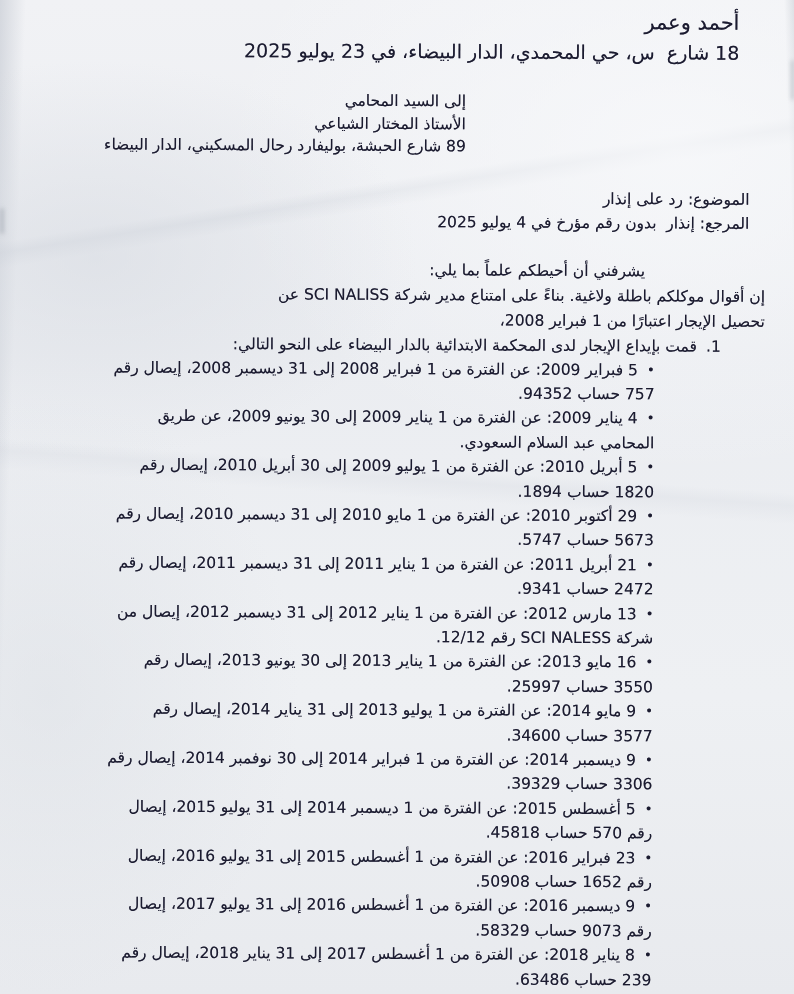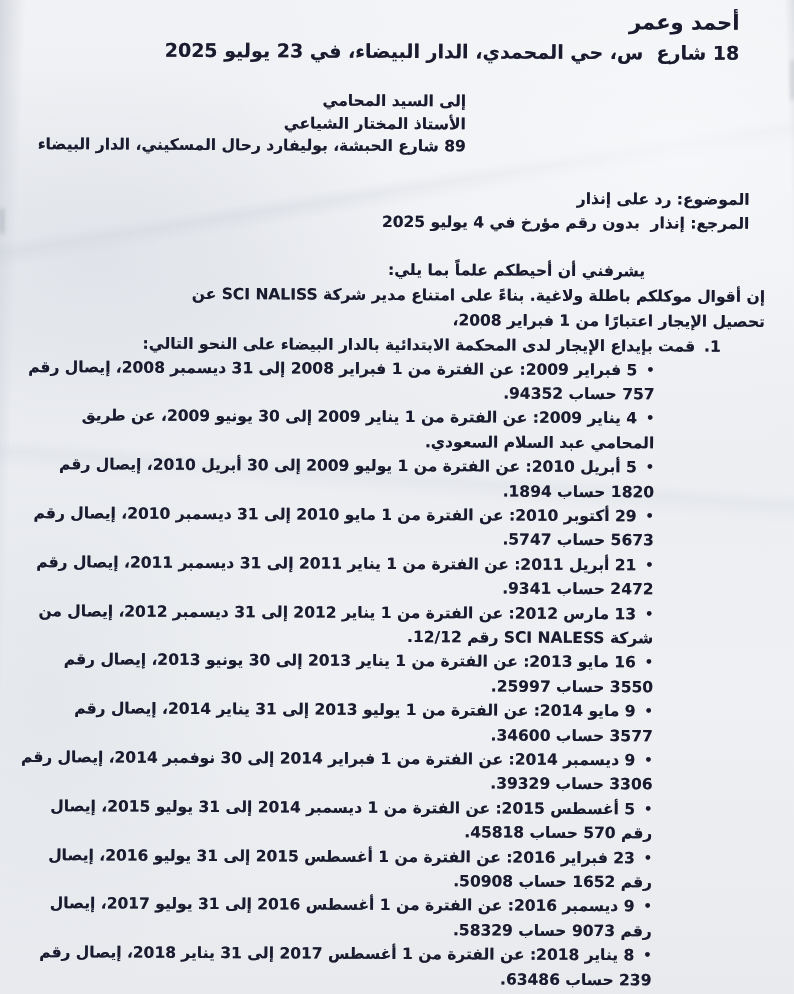--- a/index.html
+++ b/index.html
@@ -3,21 +3,21 @@
 <meta charset="utf-8">
 <style>
   html,body{margin:0;padding:0;background:#dfe2e6;}
   .page{
     position:relative;
     width:794px;height:994px;
     margin:0 auto;
     overflow:hidden;
     direction:rtl;
     font-family:"DejaVu Sans",sans-serif;
-    font-weight:700;
+    font-weight:400;
     color:#1b1b30;
     background-color:#edeff3;
     background-image:
       radial-gradient(ellipse 520px 320px at 12% 26%, rgba(213,217,224,.55), transparent 62%),
       radial-gradient(ellipse 420px 500px at 6% 70%, rgba(216,220,226,.45), transparent 60%),
       radial-gradient(ellipse 700px 500px at 85% 15%, rgba(248,249,251,.8), transparent 65%),
       linear-gradient(92deg, rgba(193,198,207,.6) 0px, rgba(237,239,243,0) 26px),
       linear-gradient(268deg, rgba(188,193,201,.7) 0px, rgba(237,239,243,0) 10px),
       linear-gradient(171deg, transparent 21.6%, rgba(203,208,216,.38) 22.6%, transparent 24%),
       linear-gradient(184deg, transparent 47%, rgba(221,224,230,.45) 48.2%, transparent 50%),

